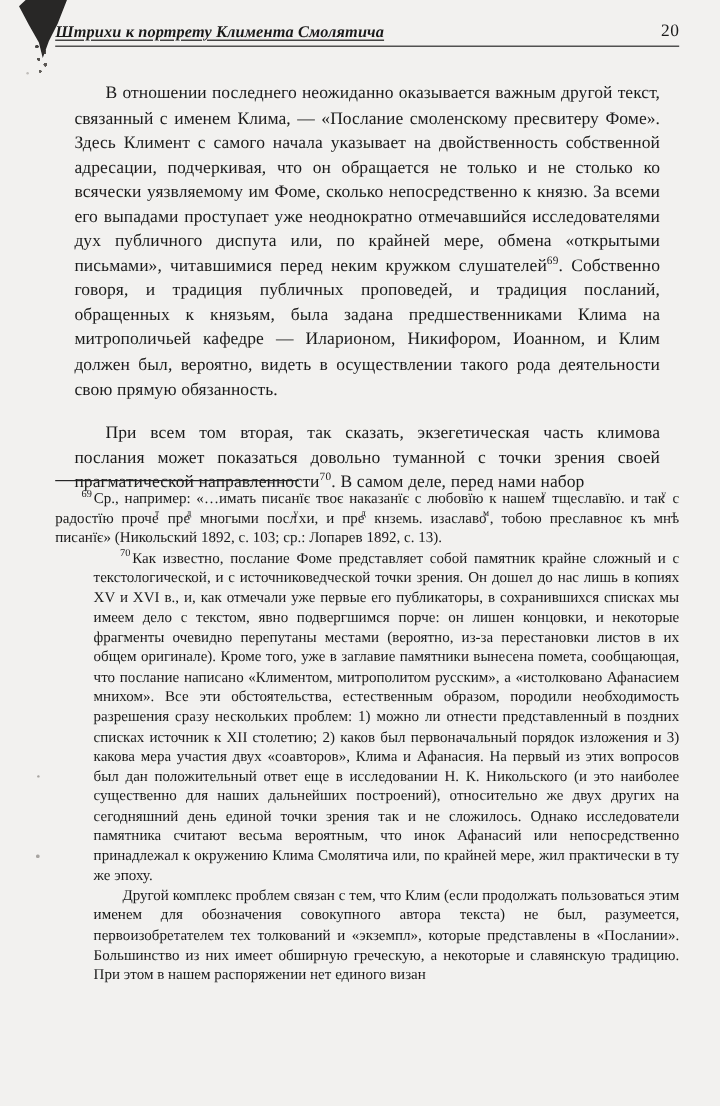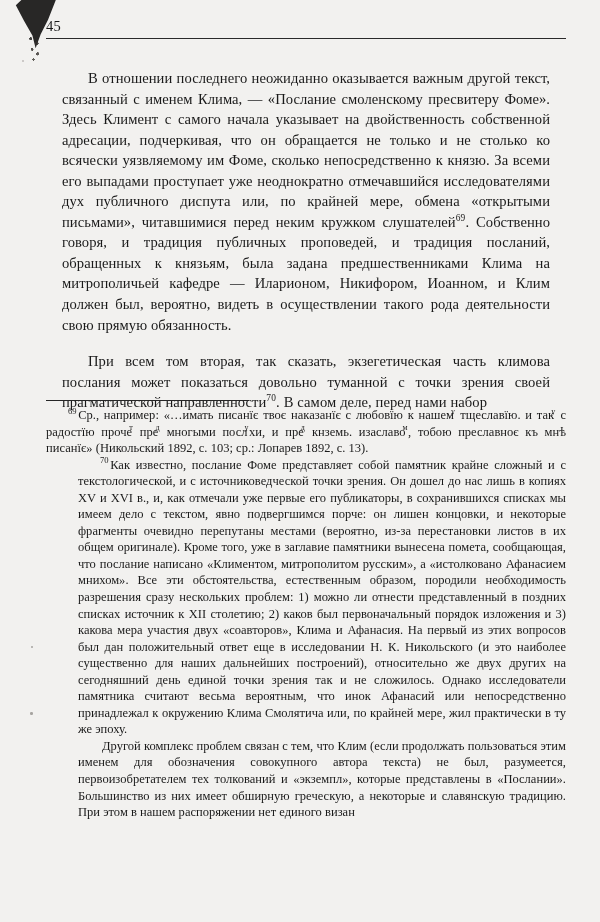--- a/index.html
+++ b/index.html
@@ -164,21 +164,22 @@
 
 <div class="page">
 
   <div class="scan-blot"></div>
   <div class="scan-blot-tail"></div>
   <div class="speck s1"></div>
   <div class="speck s2"></div>
   <div class="speck s3"></div>
 
   <div class="running-head">
-    <span class="running-head-folio">45</span>
+    <span class="running-head-title">Штрихи к портрету Климента Смолятича</span>
+    <span class="running-head-folio">20</span>
   </div>
 
   <div class="body-col">
 
     <p class="body-par"><span>В отношении последнего неожиданно оказывается важным дру­гой текст, связанный с именем Клима, — «Послание смоленскому пресвитеру Фоме». Здесь Климент с самого начала указывает на двой­ственность собственной адресации, подчеркивая, что он обращается не только и не столько ко всячески уязвляемому им Фоме, сколько непосредственно к князю. За всеми его выпадами проступает уже не­однократно отмечавшийся исследователями дух публичного диспута или, по крайней мере, обмена «открытыми письмами», читавшими­ся перед неким кружком слушателей</span><sup class="fn-ref">69</sup><span>. Собственно говоря, и тради­ция публичных проповедей, и традиция посланий, обращенных к князьям, была задана предшественниками Клима на митрополичьей кафедре — Иларионом, Никифором, Иоанном, и Клим должен был, вероятно, видеть в осуществлении такого рода деятельности свою прямую обязанность.</span></p>
 
     <p class="body-par"><span>При всем том вторая, так сказать, экзегетическая часть климова послания может показаться довольно туманной с точки зрения своей прагматической направленности</span><sup class="fn-ref">70</sup><span>. В самом деле, перед нами набор</span></p>
 
   </div>
 

